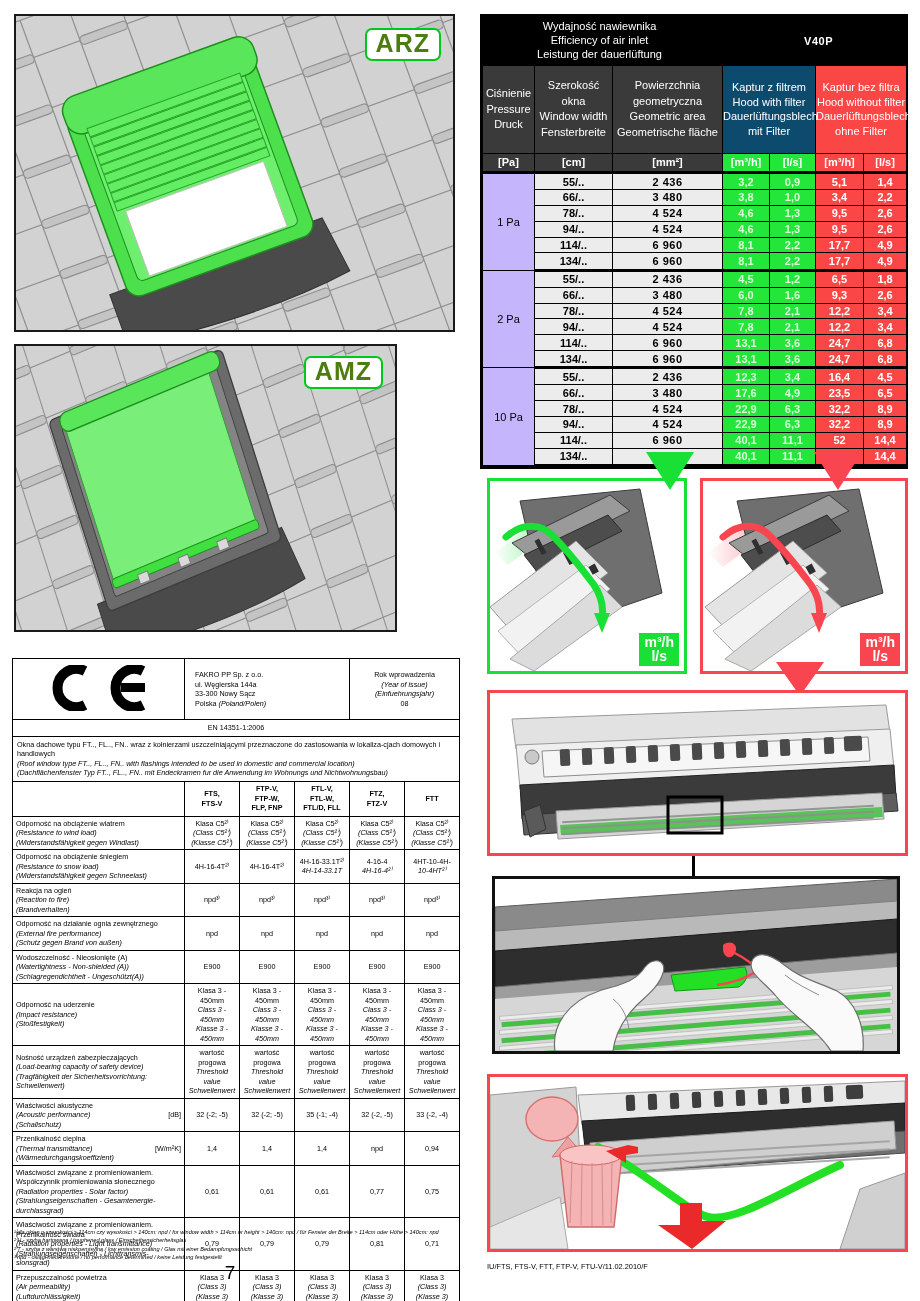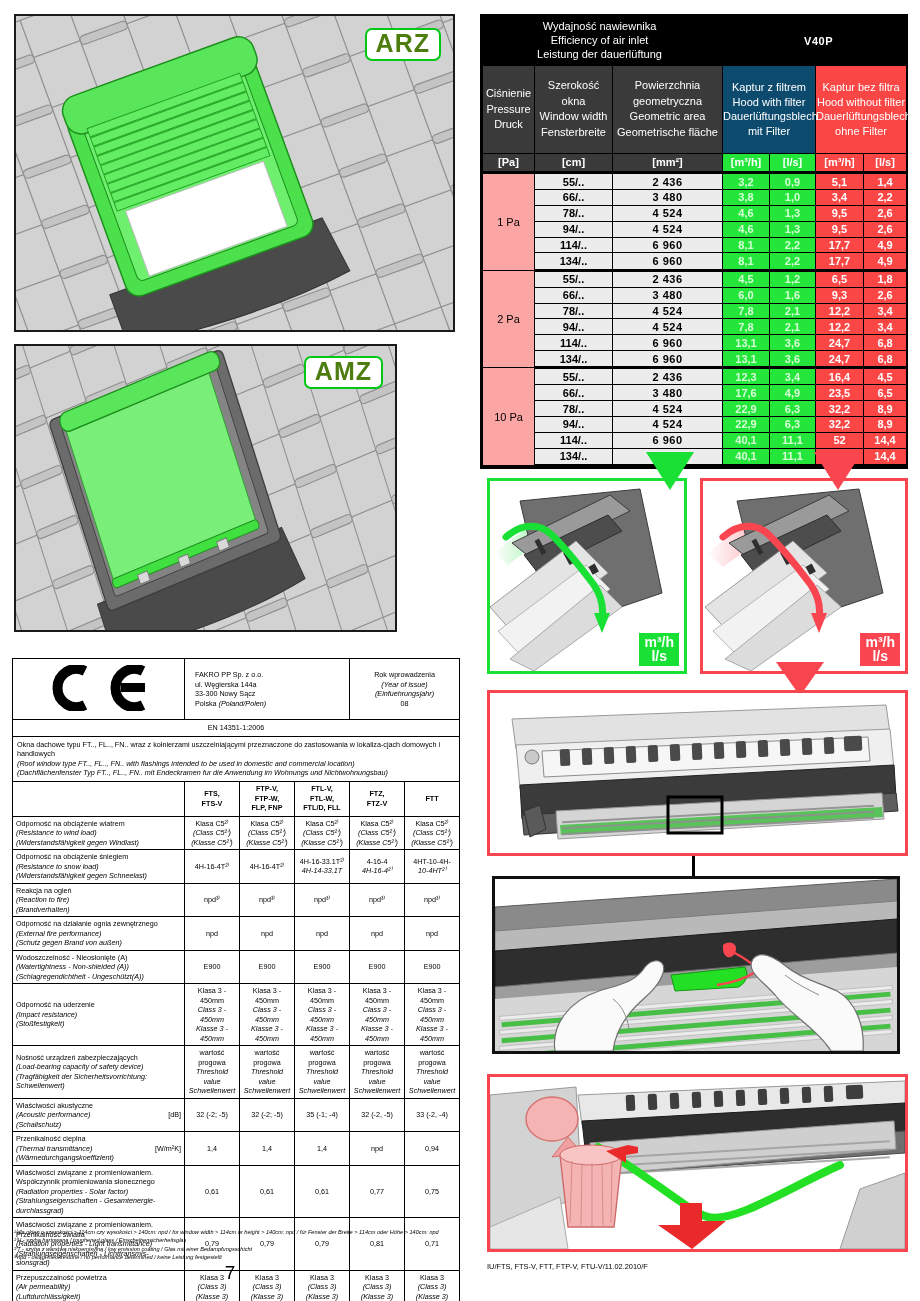--- a/index.html
+++ b/index.html
@@ -22,21 +22,21 @@
   .hdtop{background:#000;color:#fff;}
   .effnames{font-size:10.5px;line-height:1.25;text-align:right;padding-right:6px!important;color:#fff;}
   .v40name{font-size:34px;font-weight:bold;color:#fff;letter-spacing:0.5px;text-align:left;padding-left:8px!important;}
   .hgray{background:#3a3a3a;color:#fff;font-size:10.5px;line-height:1.45;}
   .hgreen{background:#0c4a6e;color:#fff;font-size:10.5px;line-height:1.35;}
   .hred{background:#fb4646;color:#fff;font-size:10.5px;line-height:1.35;}
   .units{font-weight:bold;font-size:13px;margin-top:24px;}
   .ugray{background:#3a3a3a;color:#fff;}
   .ugreen{background:#23e53a;color:#fff;}
   .ured{background:#fb4646;color:#fff;}
-  .prescell{background:#fca5a5;color:#000;font-size:14px;}
+  .prescell{background:#c4b5fd;color:#000;font-size:14px;}
   .wcell{background:#ececec;color:#000;font-size:12px;font-weight:bold;}
   .acell{background:#ececec;color:#000;font-size:14px;font-weight:bold;letter-spacing:0.5px;}
   .gcell{background:#23e53a;color:#d8ffd8;font-size:12.5px;font-weight:bold;}
   .rcell{background:#fb4646;color:#fff;font-size:12.5px;font-weight:bold;}
   tr.thickbottom td{border-bottom:3px solid #000;}
 
   
   #flowgreen{left:487px;top:478px;width:200px;height:196px;border:3px solid #19e034;background:#fff;}
   #flowred{left:700px;top:478px;width:208px;height:196px;border:3px solid #f9454f;background:#fff;}
   .unitbadge{position:absolute;right:5px;bottom:5px;color:#fff;font-weight:bold;font-size:14px;

